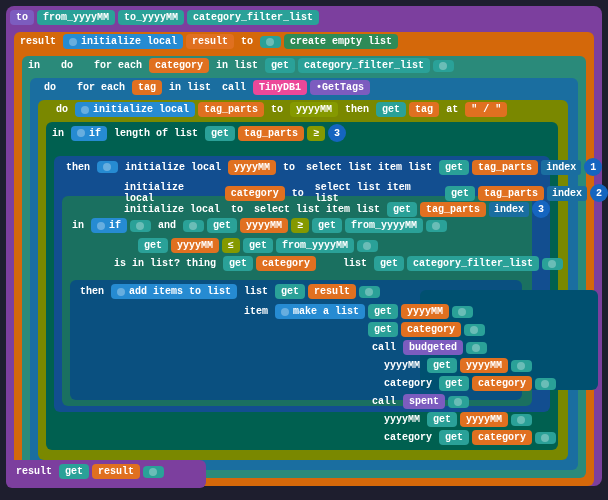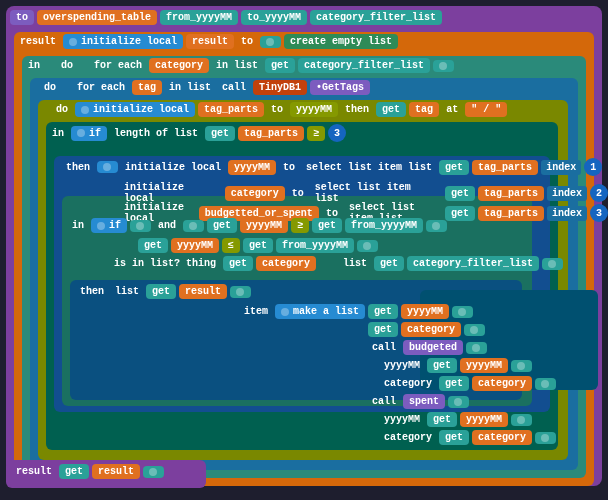--- a/index.html
+++ b/index.html
@@ -32,21 +32,21 @@
       gap: 3px;
       position: relative;
     }
 
     
     .c-purple { background: #7c5cbf; }
     .c-orange { background: #e07020; }
     .c-teal { background: #2aa198; }
     .c-blue { background: #268bd2; }
     .c-green { background: #2e8b57; }
-    .c-red { background: #c2410c; }
+    .c-red { background: #ec4899; }
     .c-olive { background: #859900; }
     .c-dark-blue { background: #1565c0; }
 
     
     .container {
       position: absolute;
       border-radius: 6px;
     }
 
     
@@ -97,21 +97,20 @@
   <div class="container" style="background:#1a7060; left:62px; top:196px; width:470px; height:210px; border-radius:6px;"></div>
 
   <div class="container" style="background:#0a5080; left:70px; top:280px; width:452px; height:120px; border-radius:6px;"></div>
 
   <div class="container" style="background:#005070; left:420px; top:290px; width:178px; height:100px; border-radius:6px;"></div>
 
   <div class="container" style="background:#7c3f9e; left:6px; top:460px; width:200px; height:28px; border-radius:6px;"></div>
 
   <div class="row" style="top:10px; left:10px;">
     <span class="block c-purple">to</span>
-    <span class="block c-orange">overspending_table</span>
     <span class="block c-teal">from_yyyyMM</span>
     <span class="block c-teal">to_yyyyMM</span>
     <span class="block c-teal">category_filter_list</span>
   </div>
 
   <div class="row" style="top:34px; left:16px;">
     <span class="label">result</span>
     <span class="block c-blue">
       <span class="notch"></span>initialize local
     </span>
@@ -192,21 +191,20 @@
     <span class="label">to</span>
     <span class="label">select list item list</span>
     <span class="block c-teal">get</span>
     <span class="block c-orange">tag_parts</span>
     <span class="block c-teal" style="background:#1a6ea0; padding:2px 5px; border-radius:3px;">index</span>
     <span class="block c-dark-blue" style="background:#1565c0; border-radius:50%; width:18px; height:18px; display:inline-flex; align-items:center; justify-content:center;">2</span>
   </div>
 
   <div class="row" style="top:200px; left:120px;">
     <span class="label">initialize local</span>
-    <span class="block c-orange">budgetted_or_spent</span>
     <span class="label">to</span>
     <span class="label">select list item list</span>
     <span class="block c-teal">get</span>
     <span class="block c-orange">tag_parts</span>
     <span class="block c-teal" style="background:#1a6ea0; padding:2px 5px; border-radius:3px;">index</span>
     <span class="block c-dark-blue" style="background:#1565c0; border-radius:50%; width:18px; height:18px; display:inline-flex; align-items:center; justify-content:center;">3</span>
   </div>
 
   <div class="row" style="top:218px; left:68px;">
     <span class="label">in</span>
@@ -246,20 +244,23 @@
     <span class="label" style="margin-left:20px;">list</span>
     <span class="block c-teal">get</span>
     <span class="block c-teal">category_filter_list</span>
     <span class="block c-teal">
         <span class="notch"></span>
       </span>
   </div>
 
   <div class="row" style="top:284px; left:76px;">
     <span class="label">then</span>
+    <span class="block c-blue">
+      <span class="notch"></span>add items to list
+    </span>
     <span class="label">list</span>
     <span class="block c-teal">get</span>
     <span class="block c-orange">result</span>
     <span class="block c-teal">
         <span class="notch"></span>
       </span>
   </div>
 
   <div class="row" style="top:304px; left:240px;justify-content:space-between;">
     <span class="label">item</span>

